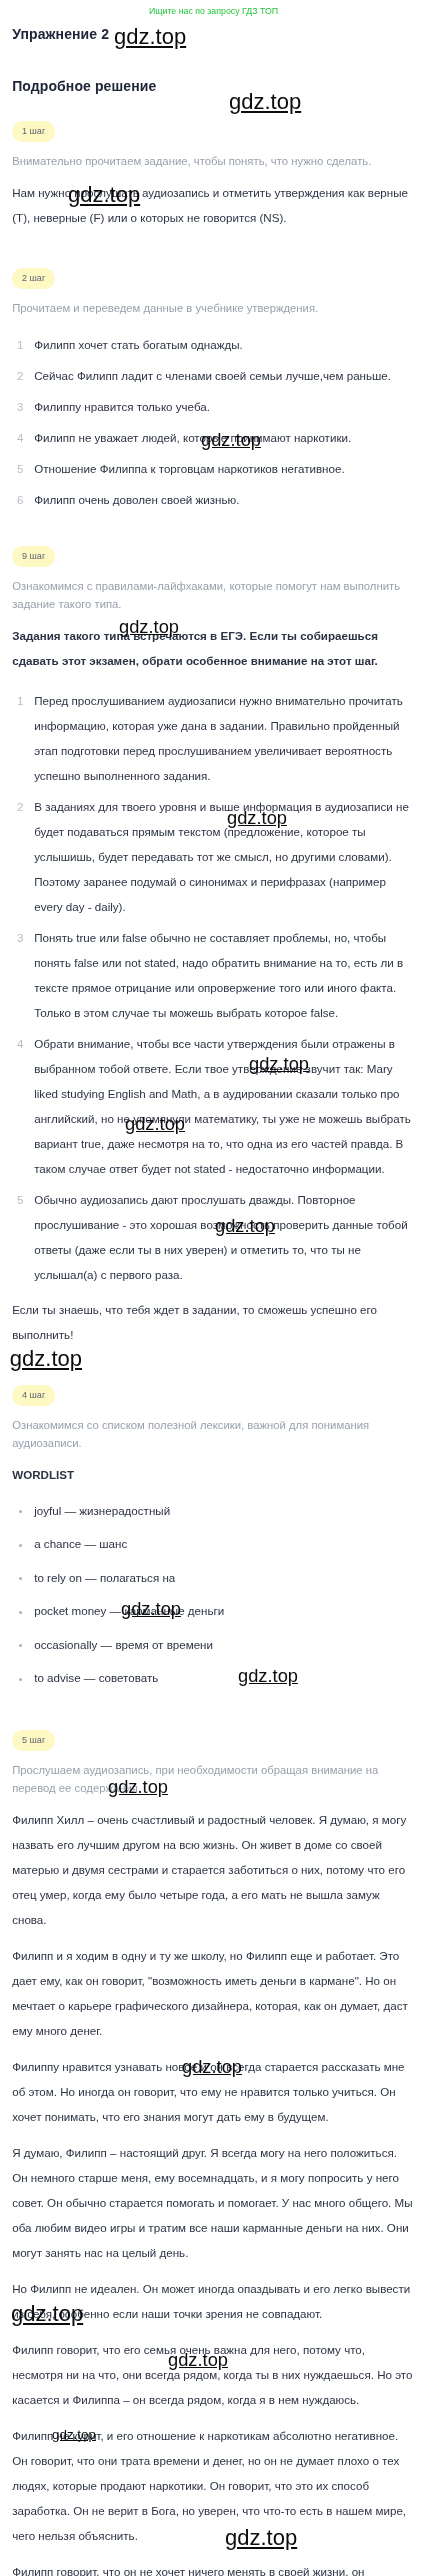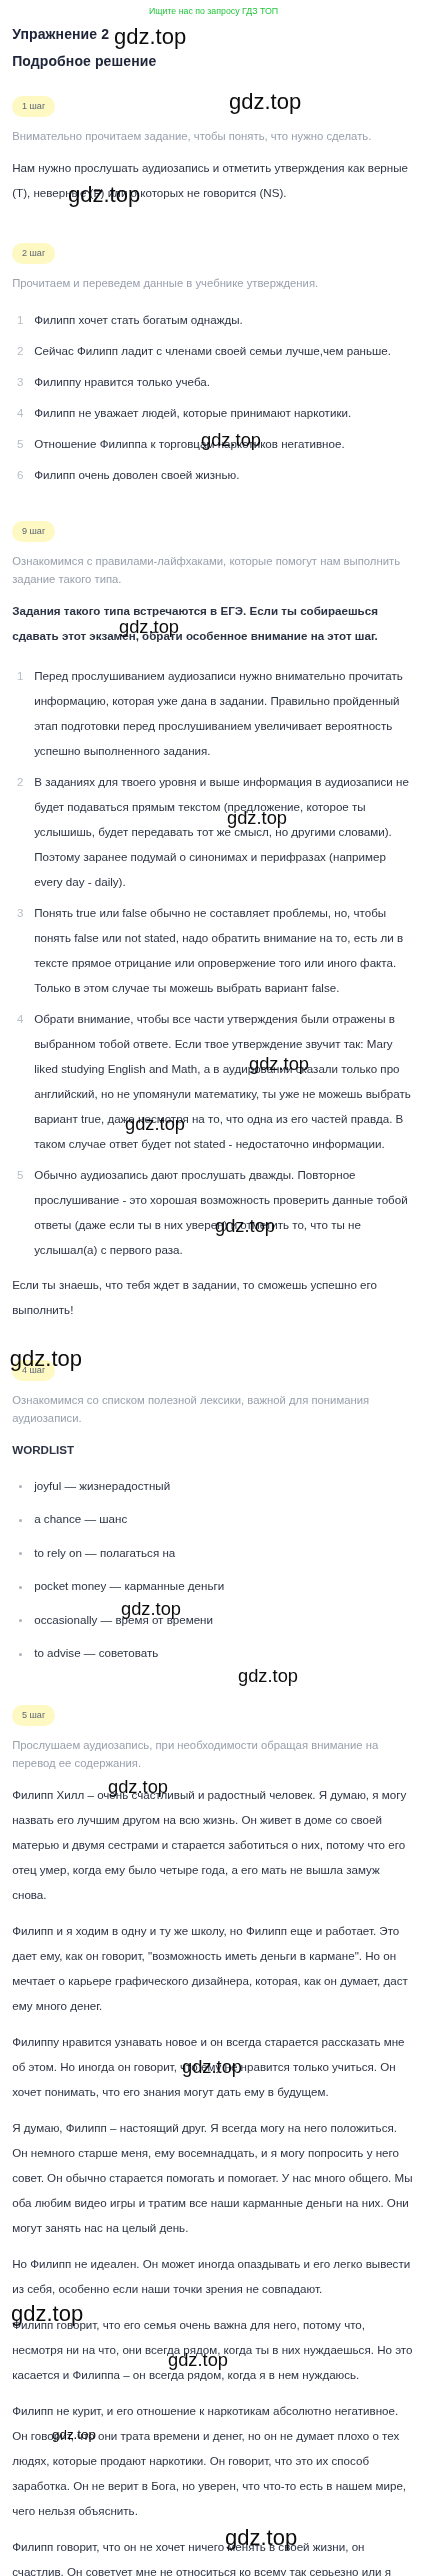--- a/index.html
+++ b/index.html
@@ -14,21 +14,21 @@
   #content{padding:0 12.2px 2.4px 12.2px;position:relative;z-index:1;}
   .top-link{
     display:block;text-align:center;
     color:#1fc639;font-size:8.8px;font-weight:400;
     margin:6.1px 0 1.2px 0;text-decoration:none;
   }
   .h1,.h2{
     font-size:14px;font-weight:700;color:#20263a;
     margin:9.8px 0 0 0;letter-spacing:0.1px;
   }
-  .h2{margin-top:11px;}
+  .h2{margin-top:36px;}
   .badge{
     display:inline-block;
     background:#fef9c3;color:#5d6573;
     font-size:9.1px;line-height:1;
     padding:6.1px 9.8px;border-radius:12.2px;
     margin:27px 0 4.9px 0;
   }
   .gray{
     color:#99a1ad;font-size:11.3px;line-height:18.3px;
     margin:4.9px 0 8.5px 0;
@@ -50,20 +50,21 @@
   .bullet-cell{flex:0 0 22px;padding-left:7.3px;box-sizing:border-box;}
   .bullet-dot{
     display:inline-block;width:3px;height:3px;border-radius:50%;
     background:#aab1bb;vertical-align:middle;margin-top:6.7px;
   }
   .word-text{flex:1;font-size:11.6px;line-height:17px;}
   .watermark{
     position:absolute;z-index:2;color:#0c0c0c;
     font-weight:500;white-space:nowrap;pointer-events:none;
     font-family:"Liberation Sans","DejaVu Sans",sans-serif;
+    text-decoration:underline;
   }
 </style>
 </head>
 <body>
 
 <div id="content">
     <a class="top-link" href="#">Ищите нас по запросу ГДЗ ТОП</a>
     <div class="h1">Упражнение 2</div>
     <div class="h2">Подробное решение</div>
     <div><span class="badge">1 шаг</span></div>
@@ -104,21 +105,21 @@
       <div class="num-row">
         <span class="num-cell">1</span>
         <span class="num-text">Перед прослушиванием аудиозаписи нужно внимательно прочитать информацию, которая уже дана в задании. Правильно пройденный этап подготовки перед прослушиванием увеличивает вероятность успешно выполненного задания.</span>
       </div>
       <div class="num-row">
         <span class="num-cell">2</span>
         <span class="num-text">В заданиях для твоего уровня и выше информация в аудиозаписи не будет подаваться прямым текстом (предложение, которое ты услышишь, будет передавать тот же смысл, но другими словами). Поэтому заранее подумай о синонимах и перифразах (например every day - daily).</span>
       </div>
       <div class="num-row">
         <span class="num-cell">3</span>
-        <span class="num-text">Понять true или false обычно не составляет проблемы, но, чтобы понять false или not stated, надо обратить внимание на то, есть ли в тексте прямое отрицание или опровержение того или иного факта. Только в этом случае ты можешь выбрать вариант false.</span>
+        <span class="num-text">Понять true или false обычно не составляет проблемы, но, чтобы понять false или not stated, надо обратить внимание на то, есть ли в тексте прямое отрицание или опровержение того или иного факта. Только в этом случае ты можешь выбрать которое false.</span>
       </div>
       <div class="num-row">
         <span class="num-cell">4</span>
         <span class="num-text">Обрати внимание, чтобы все части утверждения были отражены в выбранном тобой ответе. Если твое утверждение звучит так: Mary liked studying English and Math, а в аудировании сказали только про английский, но не упомянули математику, ты уже не можешь выбрать вариант true, даже несмотря на то, что одна из его частей правда. В таком случае ответ будет not stated - недостаточно информации.</span>
       </div>
       <div class="num-row">
         <span class="num-cell">5</span>
         <span class="num-text">Обычно аудиозапись дают прослушать дважды. Повторное прослушивание - это хорошая возможность проверить данные тобой ответы (даже если ты в них уверен) и отметить то, что ты не услышал(а) с первого раза.</span>
       </div>
     </div>

